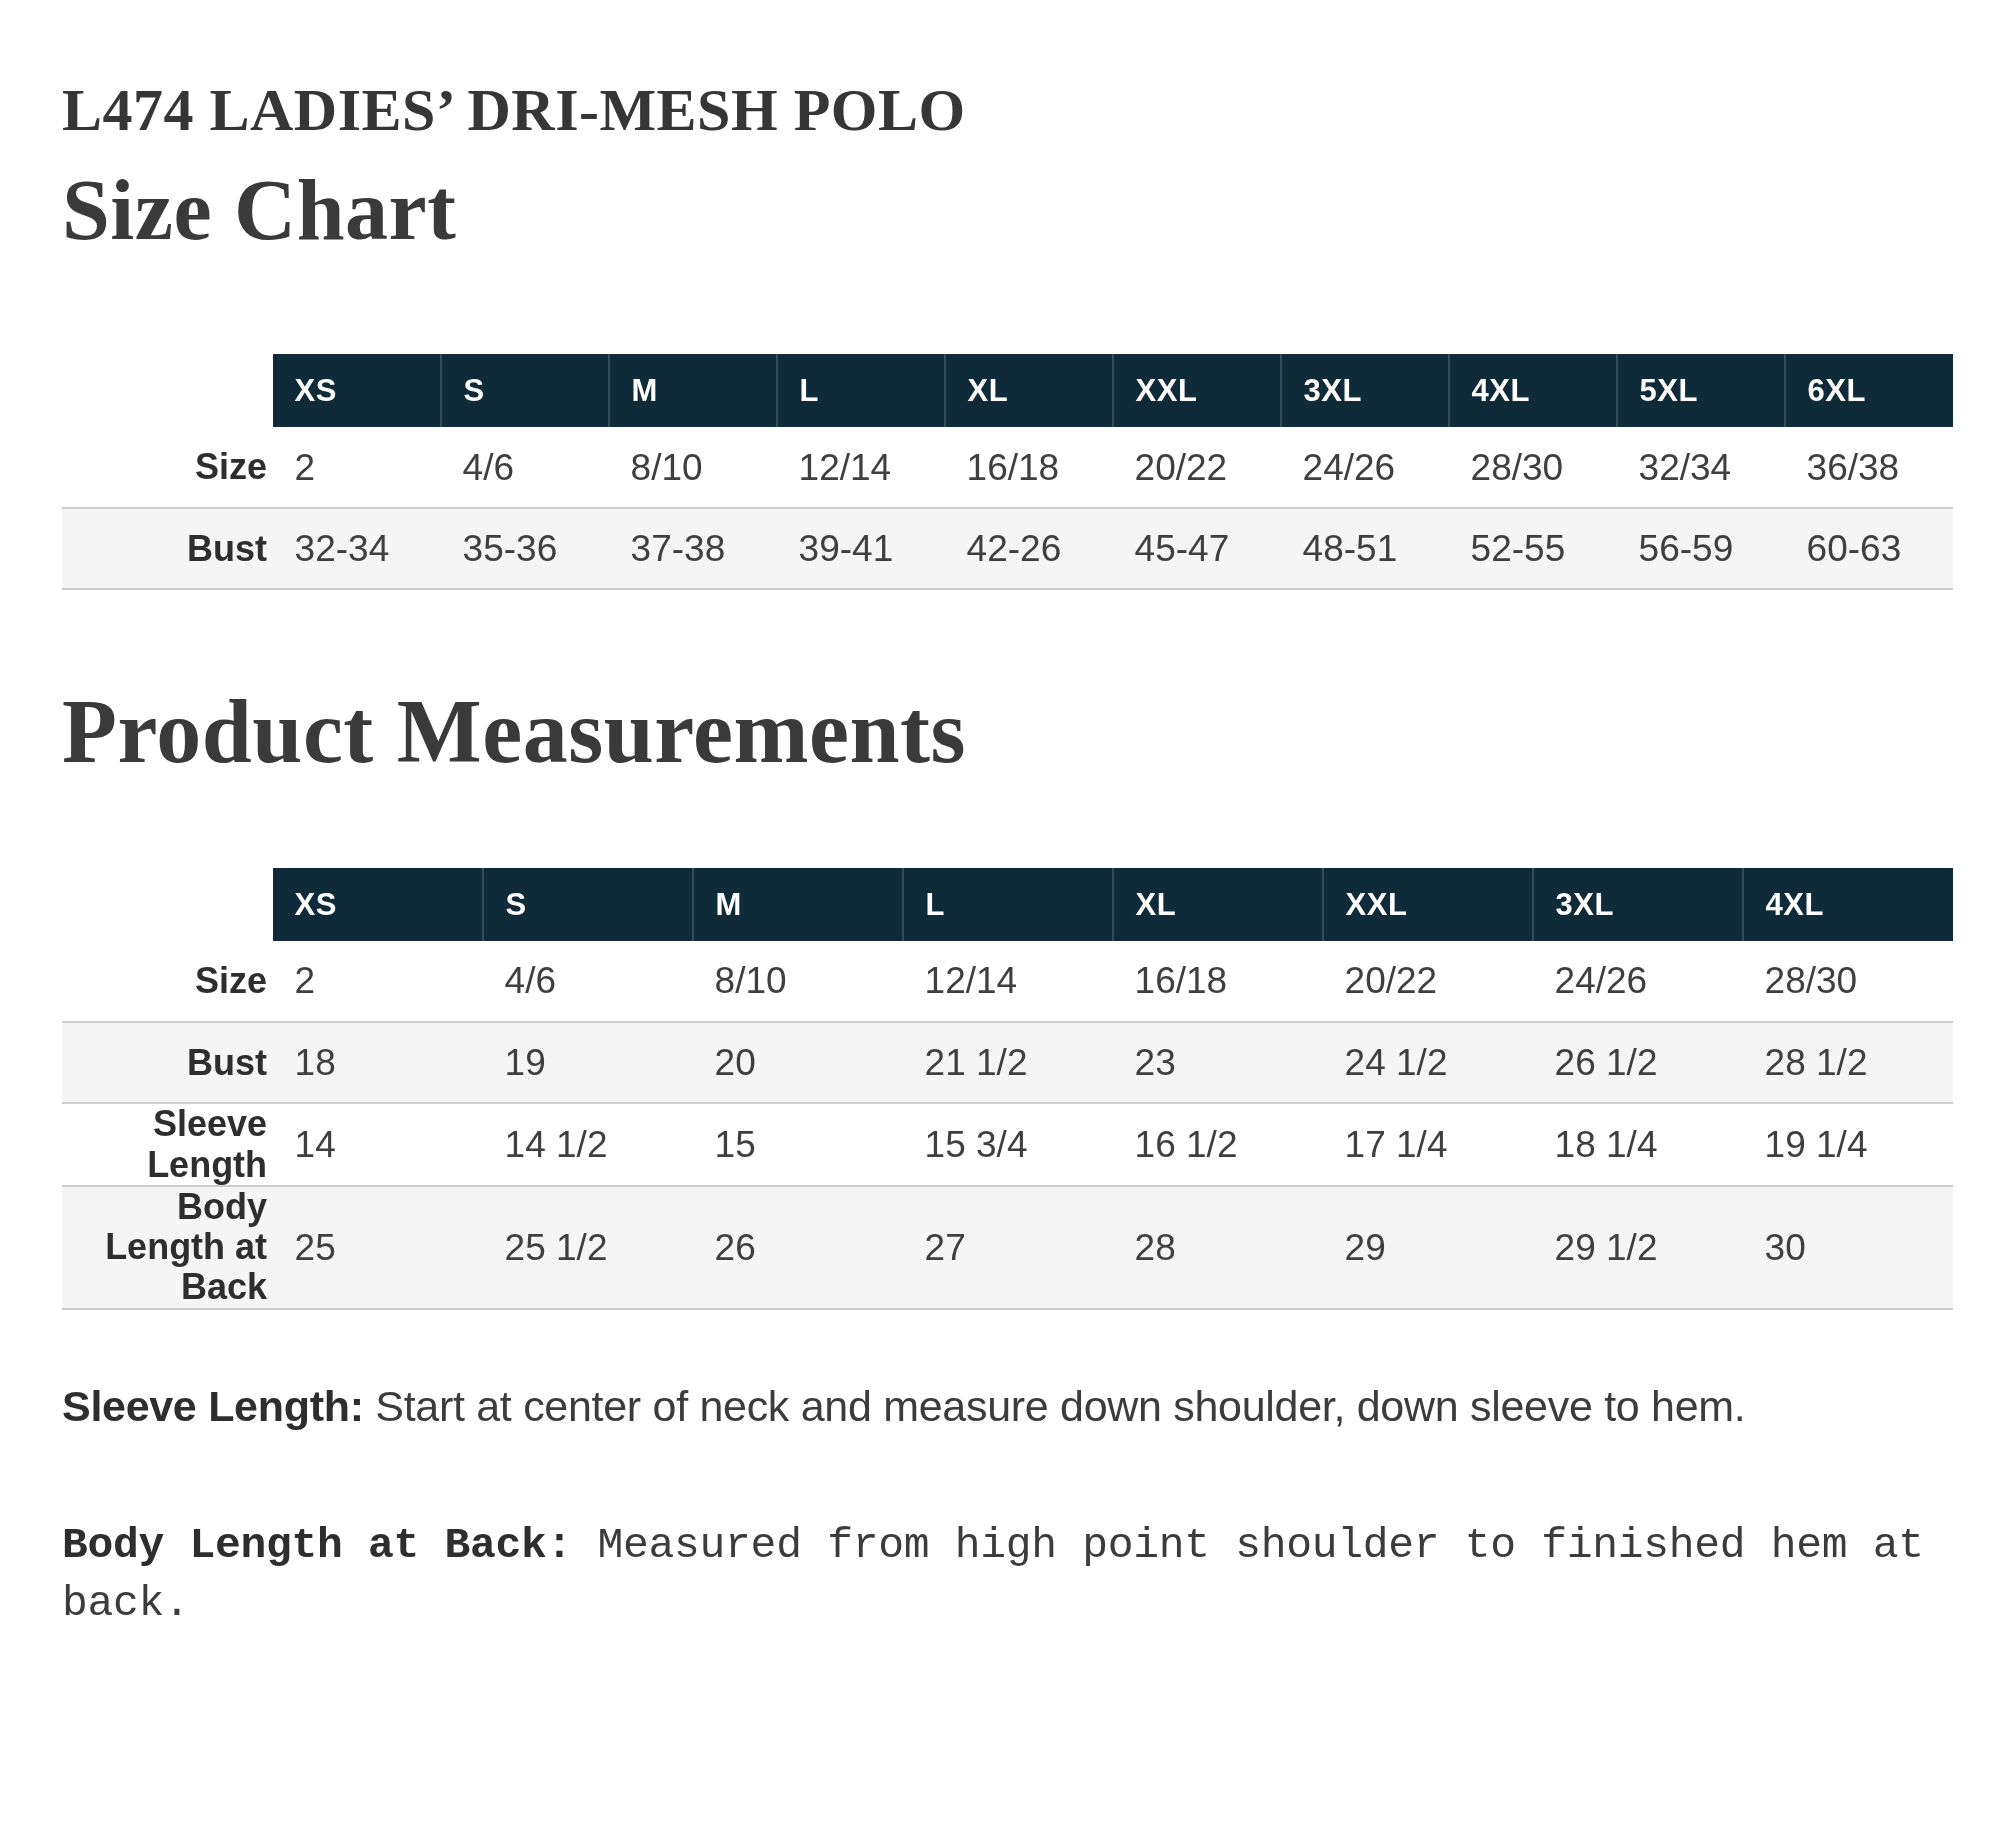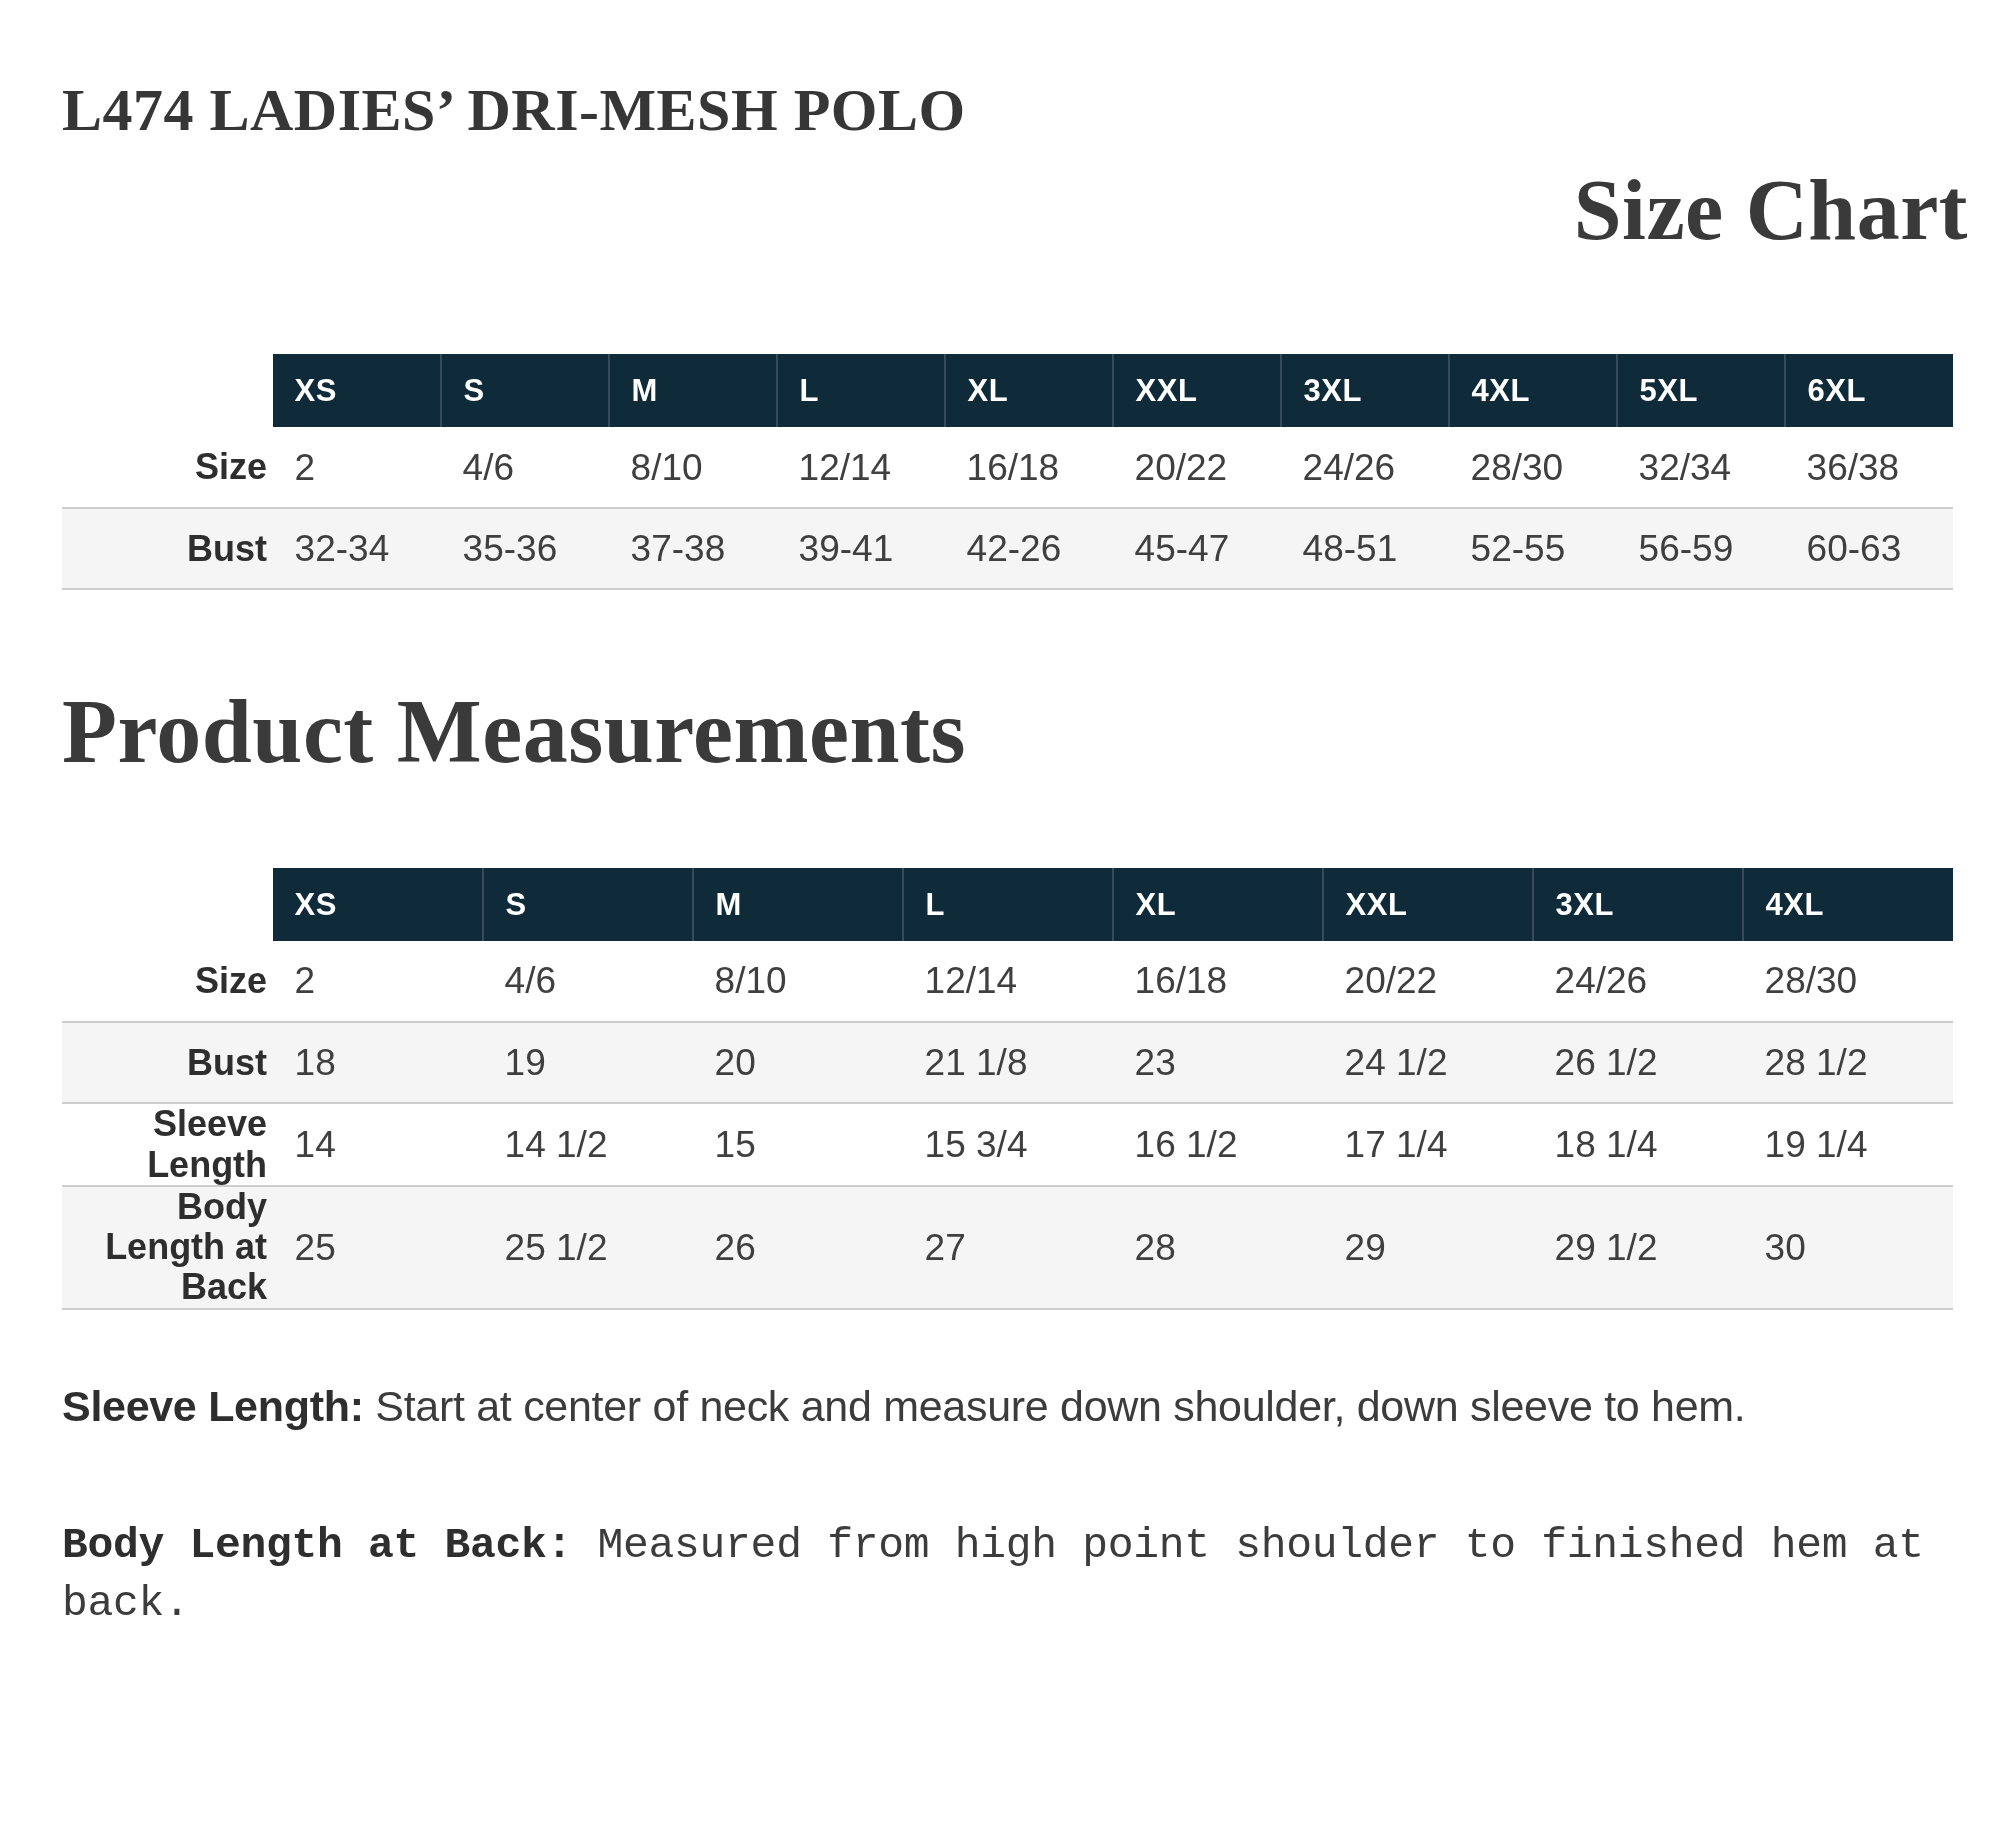--- a/index.html
+++ b/index.html
@@ -23,21 +23,21 @@
     letter-spacing: 0.5px;
     margin: 80px 0 0 0;
   }
   h2.heading {
     font-family: "Liberation Serif", "DejaVu Serif", serif;
     font-weight: 700;
     color: #3a3a3a;
     letter-spacing: 0.5px;
     line-height: 1.02;
   }
-  h2.sub     { font-size: 86px; margin: 25.5px 0 0 0; text-align: right; }
+  h2.sub     { font-size: 86px; margin: 25.5px 0 0 0; }
   h2.section { font-size: 90px; margin: 96px 0 0 0; }
 
   table.size-table {
     border-collapse: collapse;
     table-layout: fixed;
     width: 1888px;
     border-bottom: 2.9px solid var(--border-color, #cdcdcd);
   }
   table.t1 { margin-top: 100px; }
   table.t2 { margin-top: 90px; }
@@ -195,21 +195,21 @@
           <td class="cell">16/18</td>
           <td class="cell">20/22</td>
           <td class="cell">24/26</td>
           <td class="cell">28/30</td>
         </tr>
         <tr>
           <th class="row-label">Bust</th>
           <td class="cell">18</td>
           <td class="cell">19</td>
           <td class="cell">20</td>
-          <td class="cell">21 1/8</td>
+          <td class="cell">21 1/2</td>
           <td class="cell">23</td>
           <td class="cell">24 1/2</td>
           <td class="cell">26 1/2</td>
           <td class="cell">28 1/2</td>
         </tr>
         <tr>
           <th class="row-label">Sleeve Length</th>
           <td class="cell">14</td>
           <td class="cell">14 1/2</td>
           <td class="cell">15</td>

